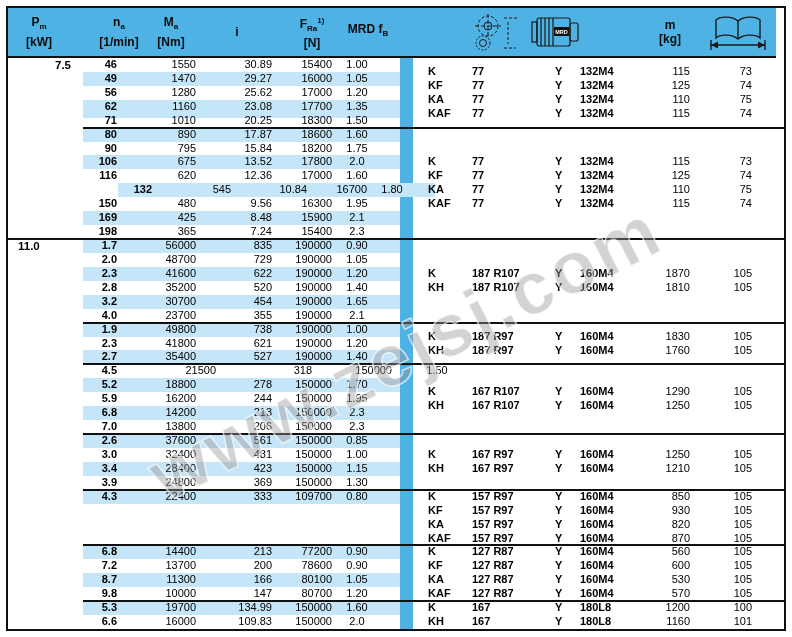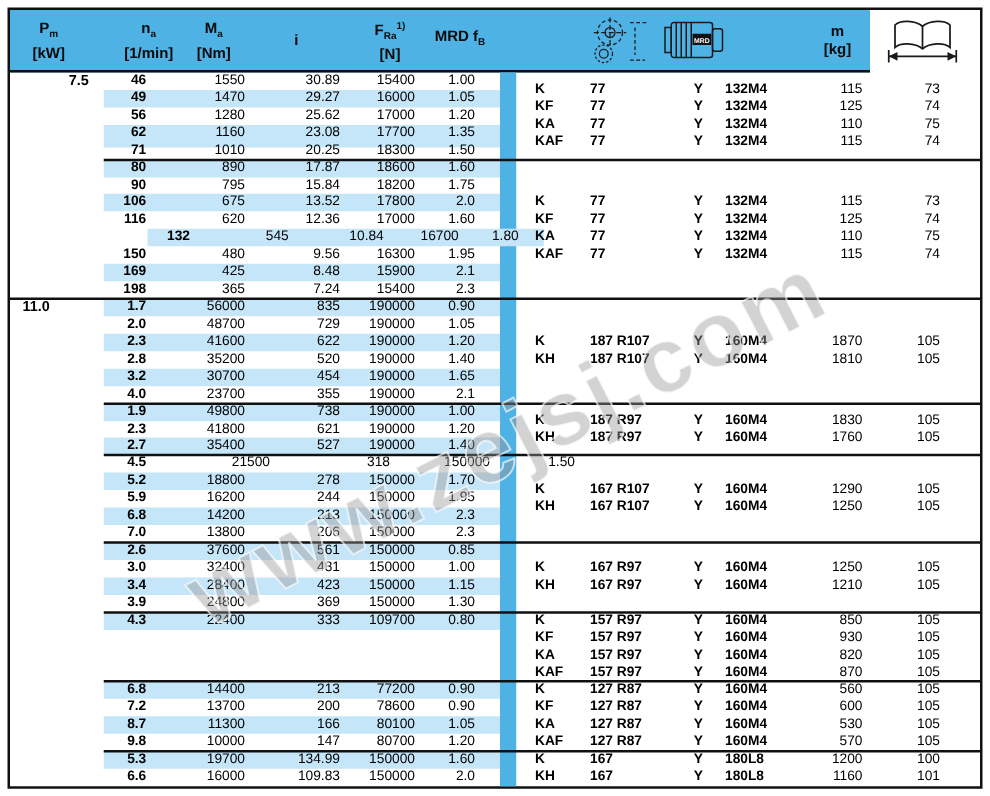--- a/index.html
+++ b/index.html
@@ -1,32 +1,32 @@
 <!DOCTYPE html>
 <html style="--hdr: #4fb2e5; --stripe: #c5e6f8;"><head>
 <meta charset="utf-8">
 <style>
   html,body{margin:0;padding:0;background:#fff;}
   .page{position:relative;width:792px;height:637px;background:#ffffff;overflow:hidden;
         font-family:"Liberation Sans",sans-serif;color:#000;}
   .table{position:absolute;left:6px;top:6px;width:776px;height:621px;border:2px solid #101010;background:#fff;}
-  .thead{position:absolute;left:0;top:0;width:688px;height:48px;background:var(--hdr,#4fb2e5);
+  .thead{position:absolute;left:0;top:0;width:768px;height:48px;background:var(--hdr,#4fb2e5);
          border-bottom:2px solid #101010;}
   .hcell{position:absolute;top:0;height:48px;display:flex;flex-direction:column;justify-content:center;
          text-align:center;font-weight:bold;font-size:12px;line-height:14px;color:#0a0a0a;}
   .hcell sub{font-size:8px;} .hcell sup{font-size:8px;}
   .hicon{position:absolute;top:4px;}
   .tbody{position:absolute;left:0;top:50px;width:776px;height:571px;}
   .vband{position:absolute;left:392px;top:0;width:13px;height:571px;background:var(--hdr,#4fb2e5);z-index:1;}
   .lrow{position:absolute;left:75px;width:317px;display:grid;
         grid-template-columns:37px 78px 76px 60px 46px;font-size:11px;z-index:2;}
   .lrow.striped{background:var(--stripe,#c5e6f8);}
   .cr{text-align:right;padding-right:2px;}
   .c-na{font-weight:bold;text-align:right;padding-right:3px;}
-  .c-mrd{text-align:right;}
+  .c-mrd{text-align:center;}
   .rrow{position:absolute;left:405px;width:371px;display:grid;box-sizing:border-box;
         grid-template-columns:44px 83px 25px 50px 60px 62px;padding-left:15px;font-size:11px;z-index:2;}
   .c-var,.c-gear,.c-mount,.c-motor{font-weight:bold;text-align:left;}
   .c-m,.c-page{text-align:right;}
   .pm-label{position:absolute;left:10px;font-weight:bold;font-size:11.5px;z-index:2;}
   .sep-g{position:absolute;left:75px;width:701px;height:2px;background:#101010;z-index:4;}
   .sep-b{position:absolute;left:0;width:776px;height:2px;background:#101010;z-index:4;}
   .watermark{position:absolute;left:60px;top:310px;width:690px;text-align:center;
              font-size:74px;font-weight:bold;letter-spacing:3px;color:rgba(150,150,150,0.42);
              -webkit-text-stroke:1.5px rgba(255,255,255,0.65);

